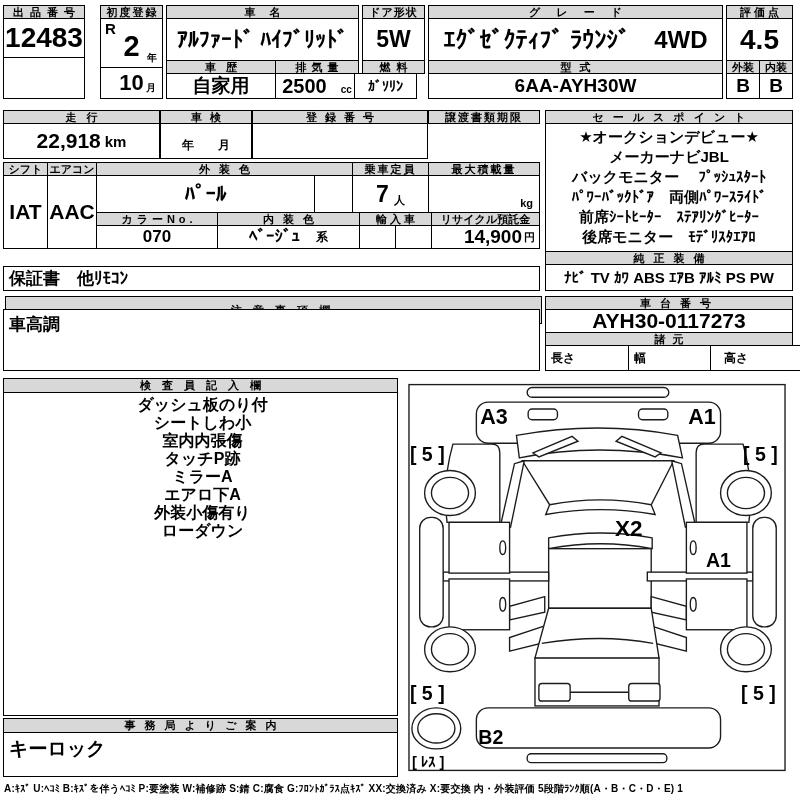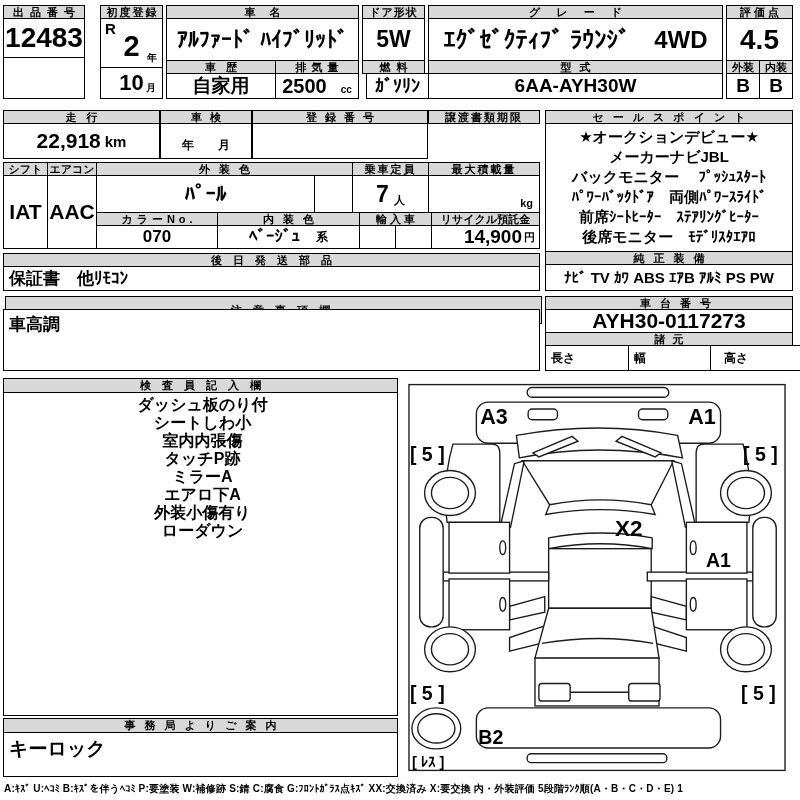--- a/index.html
+++ b/index.html
@@ -47,21 +47,21 @@
   <div class="c" style="left:166px;top:73px;width:110px;height:26px;font-size:19px">自家用</div>
   <div class="c hd" style="left:275px;top:60px;width:84px;height:14px;letter-spacing:5px;padding-left:5px">排気量</div>
   <div class="c" style="left:275px;top:73px;width:84px;height:26px">
     <span style="font-size:20px">2500</span>
     <span class="u" style="font-size:10px;align-self:flex-end;padding-bottom:3px;margin-left:14px">cc</span>
   </div>
 
   <div class="c hd" style="left:362px;top:5px;width:63px;height:14px;letter-spacing:1px">ドア形状</div>
   <div class="c" style="left:362px;top:18px;width:63px;height:43px;font-size:23px">5W</div>
   <div class="c hd" style="left:362px;top:60px;width:63px;height:14px;letter-spacing:6px;padding-left:6px">燃料</div>
-  <div class="c" style="left:366px;top:73px;width:63px;height:26px;font-size:18px">ｶﾞｿﾘﾝ</div>
+  <div class="c" style="left:354px;top:73px;width:63px;height:26px;font-size:14px">ｶﾞｿﾘﾝ</div>
 
   <div class="c hd" style="left:428px;top:5px;width:295px;height:14px;letter-spacing:16px;padding-left:16px">グレード</div>
   <div class="c" style="left:428px;top:18px;width:295px;height:43px;font-size:24px">ｴｸﾞｾﾞｸﾃｨﾌﾞ ﾗｳﾝｼﾞ　4WD</div>
   <div class="c hd" style="left:428px;top:60px;width:295px;height:14px;letter-spacing:8px;padding-left:8px">型式</div>
   <div class="c" style="left:428px;top:73px;width:295px;height:26px;font-size:19px">6AA-AYH30W</div>
 
   <div class="c hd" style="left:726px;top:5px;width:67px;height:14px;letter-spacing:3px;padding-left:3px">評価点</div>
   <div class="c" style="left:726px;top:18px;width:67px;height:43px;font-size:28px">4.5</div>
   <div class="c hd" style="left:726px;top:60px;width:34px;height:14px">外装</div>
   <div class="c hd" style="left:759px;top:60px;width:34px;height:14px">内装</div>
@@ -114,21 +114,20 @@
   </div>
   <div class="c hd" style="left:359px;top:212px;width:73px;height:14px;letter-spacing:3px;padding-left:3px">輸入車</div>
   <div class="c" style="left:359px;top:225px;width:37px;height:24px"></div>
   <div class="c" style="left:395px;top:225px;width:37px;height:24px"></div>
   <div class="c hd" style="left:431px;top:212px;width:109px;height:14px">リサイクル預託金</div>
   <div class="c" style="left:431px;top:225px;width:109px;height:24px;justify-content:flex-end;padding-right:4px">
     <span style="font-size:19px">14,900</span>
     <span class="u" style="font-size:11px;align-self:flex-end;padding-bottom:3px;margin-left:2px">円</span>
   </div>
 
-  <div class="c hd" style="left:3px;top:253px;width:537px;height:14px;letter-spacing:11px;padding-left:11px">後日発送部品</div>
   <div class="c lft" style="left:3px;top:266px;width:537px;height:25px;font-size:17px;padding-left:5px">保証書　他ﾘﾓｺﾝ</div>
   <div class="c hd" style="left:545px;top:251px;width:248px;height:14px;letter-spacing:9px;padding-left:9px">純正装備</div>
   <div class="c" style="left:545px;top:264px;width:248px;height:27px;font-size:15px">ﾅﾋﾞ  TV  ｶﾜ  ABS  ｴｱB  ｱﾙﾐ  PS  PW</div>
 
   <div class="c hd" style="left:5px;top:296px;width:537px;height:28px;letter-spacing:11px;padding-left:25px">注意事項欄</div>
   <div class="c topleft" style="left:3px;top:309px;width:537px;height:62px;font-size:17px;padding:3px 0 0 5px">車高調</div>
 
   <div class="c hd" style="left:545px;top:296px;width:248px;height:14px;letter-spacing:9px;padding-left:22px">車台番号</div>
   <div class="c" style="left:545px;top:309px;width:248px;height:24px;font-size:21px">AYH30-0117273</div>
   <div class="c hd" style="left:545px;top:332px;width:248px;height:14px;letter-spacing:7px;padding-left:7px">諸元</div>

